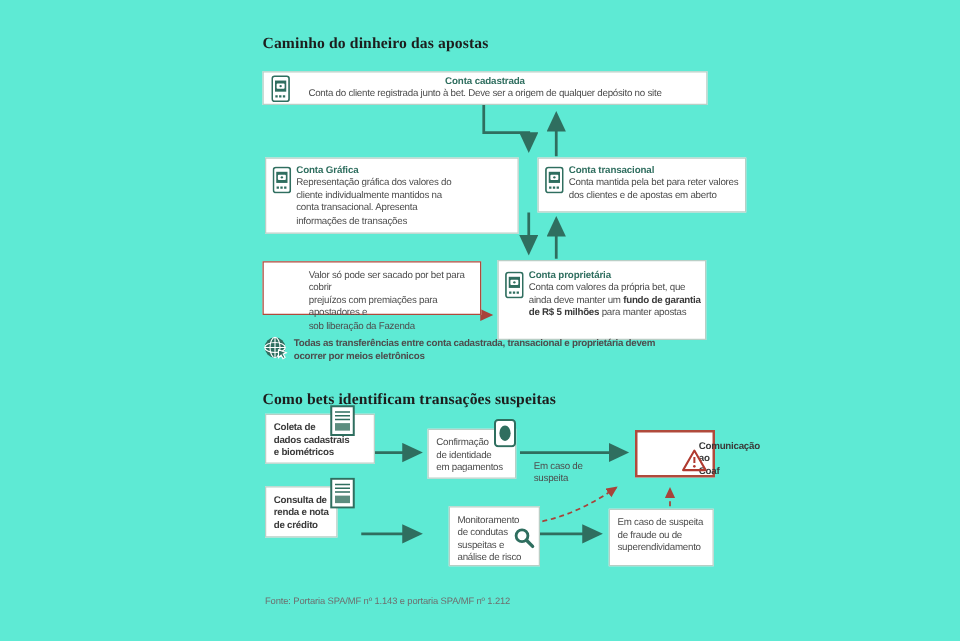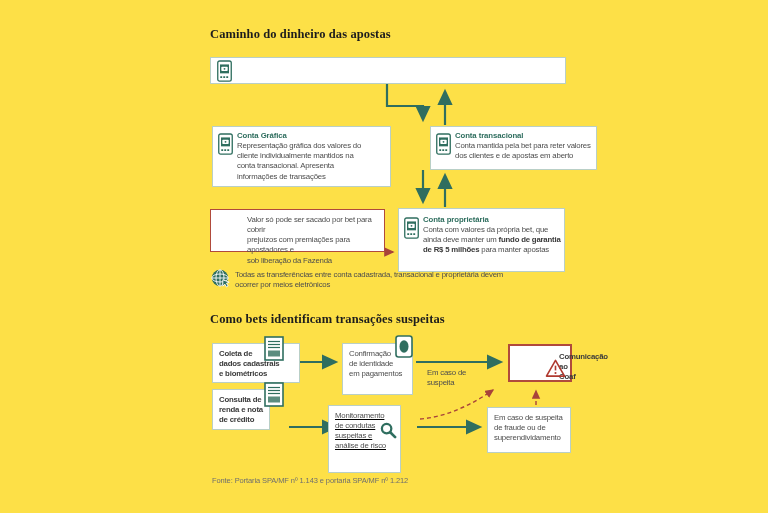--- a/index.html
+++ b/index.html
@@ -1,16 +1,16 @@
 <!DOCTYPE html>
 <html><head>
 <meta charset="utf-8">
 <style>
   html,body{margin:0;padding:0;background:#fff;}
-  .canvas{position:relative;width:768px;height:513px;background:#fde047;overflow:hidden;
+  .canvas{position:relative;width:768px;height:513px;background:#5eead4;overflow:hidden;
           font-family:"Liberation Sans",sans-serif;}
   .overlay{position:absolute;left:0;top:0;width:768px;height:513px;pointer-events:none;}
   .sec-title{position:absolute;font-family:"Liberation Serif",serif;font-weight:bold;
              font-size:12.5px;color:#1d1d1d;letter-spacing:.1px;}
   .box{position:absolute;background:#fff;border:1px solid #b9cfc6;box-sizing:border-box;}
   .box.redb{border-color:#b04a3c;}
   .box.redb2{border:2px solid #b04a3c;}
   .g-head{font-weight:bold;color:#2f6e5f;font-size:7.8px;letter-spacing:-0.1px;line-height:1.3;}
   .body-txt{color:#4d4d4d;font-size:7.8px;letter-spacing:-0.2px;line-height:1.3;white-space:pre-line;}
   .bold-dark{font-weight:bold;color:#3a3a3a;}
@@ -56,23 +56,27 @@
   <div class="sec-title" style="left:210px;top:27px;">Caminho do dinheiro das apostas</div>
 
   <div class="box" style="left:210px;top:57px;width:356px;height:27px;">
     <svg class="icon-abs" style="left:6px;top:2px;" width="15" height="22" viewBox="0 0 16 23">
       <rect x="0.8" y="0.8" width="14.4" height="21.4" rx="2" fill="#fff" stroke="#2f6e5f" stroke-width="1.4"></rect>
       <rect x="3.2" y="4.5" width="9.6" height="9.5" fill="#2f6e5f"></rect>
       <rect x="4.6" y="7" width="6.8" height="4.5" rx="0.8" fill="#fff"></rect>
       <circle cx="8" cy="9.2" r="1" fill="#2f6e5f"></circle>
       <line x1="3.5" y1="18" x2="12.5" y2="18" stroke="#2f6e5f" stroke-width="2" stroke-dasharray="2,1.2"></line>
     </svg>
-  </div>
-
-  <div class="box" style="left:212px;top:126px;width:179px;height:61px;">
+    <div class="center-txt">
+      <div class="g-head">Conta cadastrada</div>
+      <div class="body-txt">Conta do cliente registrada junto à bet. Deve ser a origem de qualquer depósito no site</div>
+    </div>
+  </div>
+
+  <div class="box" style="left:212px;top:126px;width:203px;height:61px;">
     <svg class="icon-abs" style="left:5px;top:6px;" width="15" height="22" viewBox="0 0 16 23">
       <rect x="0.8" y="0.8" width="14.4" height="21.4" rx="2" fill="#fff" stroke="#2f6e5f" stroke-width="1.4"></rect>
       <rect x="3.2" y="4.5" width="9.6" height="9.5" fill="#2f6e5f"></rect>
       <rect x="4.6" y="7" width="6.8" height="4.5" rx="0.8" fill="#fff"></rect>
       <circle cx="8" cy="9.2" r="1" fill="#2f6e5f"></circle>
       <line x1="3.5" y1="18" x2="12.5" y2="18" stroke="#2f6e5f" stroke-width="2" stroke-dasharray="2,1.2"></line>
     </svg>
     <div class="txtblock">
       <div class="g-head">Conta Gráfica</div>
       <div class="body-txt">Representação gráfica dos valores do
@@ -122,39 +126,39 @@
   <svg class="icon-abs" style="left:211px;top:269px;" width="19" height="19" viewBox="0 0 19 19">
     <circle cx="9" cy="9" r="8.2" fill="#2f6e5f"></circle>
     <g stroke="#fff" stroke-width="0.9" fill="none">
       <line x1="0.8" y1="9" x2="17.2" y2="9"></line>
       <line x1="9" y1="0.8" x2="9" y2="17.2"></line>
       <ellipse cx="9" cy="9" rx="4" ry="8.2"></ellipse>
       <ellipse cx="9" cy="9" rx="8.2" ry="4"></ellipse>
     </g>
     <path d="M11.8,10.8 l6.4,2.4 -2.7,1 1.6,2.7 -1.7,1 -1.5,-2.7 -2.1,2 z" fill="#2f6e5f" stroke="#fff" stroke-width="0.9"></path>
   </svg>
-  <div class="floating-label" style="left:235px;top:270px;width:345px;">Todas as transferências entre conta cadastrada, transacional e proprietária devem
+  <div class="floating-label" style="left:235px;top:270px;width:345px;font-weight:bold;">Todas as transferências entre conta cadastrada, transacional e proprietária devem
 ocorrer por meios eletrônicos</div>
 
   <div class="sec-title" style="left:210px;top:312px;">Como bets identificam transações suspeitas</div>
 
-  <div class="box" style="left:212px;top:343px;width:88px;height:40px;">
+  <div class="box" style="left:212px;top:331px;width:88px;height:40px;">
     <svg class="icon-abs" style="left:51px;top:-8px;" width="20" height="25" viewBox="0 0 20 25">
       <rect x="1" y="1" width="18" height="23" fill="#fff" stroke="#2f6e5f" stroke-width="1.6"></rect>
       <line x1="4" y1="5.5" x2="16" y2="5.5" stroke="#2f6e5f" stroke-width="1.2"></line>
       <line x1="4" y1="8.5" x2="16" y2="8.5" stroke="#2f6e5f" stroke-width="1.2"></line>
       <line x1="4" y1="11.5" x2="16" y2="11.5" stroke="#2f6e5f" stroke-width="1.2"></line>
       <rect x="4" y="14.5" width="12" height="6" fill="#5c8d7f"></rect>
     </svg>
     <div class="body-txt bold-dark" style="padding:5px 2px 0 6px;">Coleta de
 dados cadastrais
 e biométricos</div>
   </div>
 
-  <div class="box" style="left:342px;top:343px;width:71px;height:52px;">
+  <div class="box" style="left:342px;top:343px;width:71px;height:40px;">
     <svg class="icon-abs" style="left:52px;top:-9px;" width="18" height="23" viewBox="0 0 18 23">
       <rect x="1" y="1" width="16" height="21" rx="2.5" fill="#fff" stroke="#2f6e5f" stroke-width="1.6"></rect>
       <ellipse cx="9" cy="11.5" rx="4.5" ry="6.2" fill="#2f6e5f"></ellipse>
     </svg>
     <div class="body-txt" style="padding:5px 2px 0 6px;">Confirmação
 de identidade
 em pagamentos</div>
   </div>
 
   <div class="floating-label" style="left:427px;top:368px;width:55px;">Em caso de
@@ -176,21 +180,21 @@
       <line x1="4" y1="5.5" x2="16" y2="5.5" stroke="#2f6e5f" stroke-width="1.2"></line>
       <line x1="4" y1="8.5" x2="16" y2="8.5" stroke="#2f6e5f" stroke-width="1.2"></line>
       <line x1="4" y1="11.5" x2="16" y2="11.5" stroke="#2f6e5f" stroke-width="1.2"></line>
       <rect x="4" y="14.5" width="12" height="6" fill="#5c8d7f"></rect>
     </svg>
     <div class="body-txt bold-dark" style="padding:5px 2px 0 6px;">Consulta de
 renda e nota
 de crédito</div>
   </div>
 
-  <div class="box" style="left:328px;top:405px;width:73px;height:68px;text-decoration:underline;">
+  <div class="box" style="left:359px;top:405px;width:73px;height:48px;">
     <svg class="icon-abs" style="right:3px;top:16px;" width="17" height="17" viewBox="0 0 18 18">
       <circle cx="7" cy="7" r="5" fill="none" stroke="#2f6e5f" stroke-width="2.4"></circle>
       <line x1="10.8" y1="10.8" x2="16" y2="16" stroke="#2f6e5f" stroke-width="2.8" stroke-linecap="round"></line>
     </svg>
     <div class="body-txt" style="padding:5px 2px 0 6px;">Monitoramento
 de condutas
 suspeitas e
 análise de risco</div>
   </div>
 

